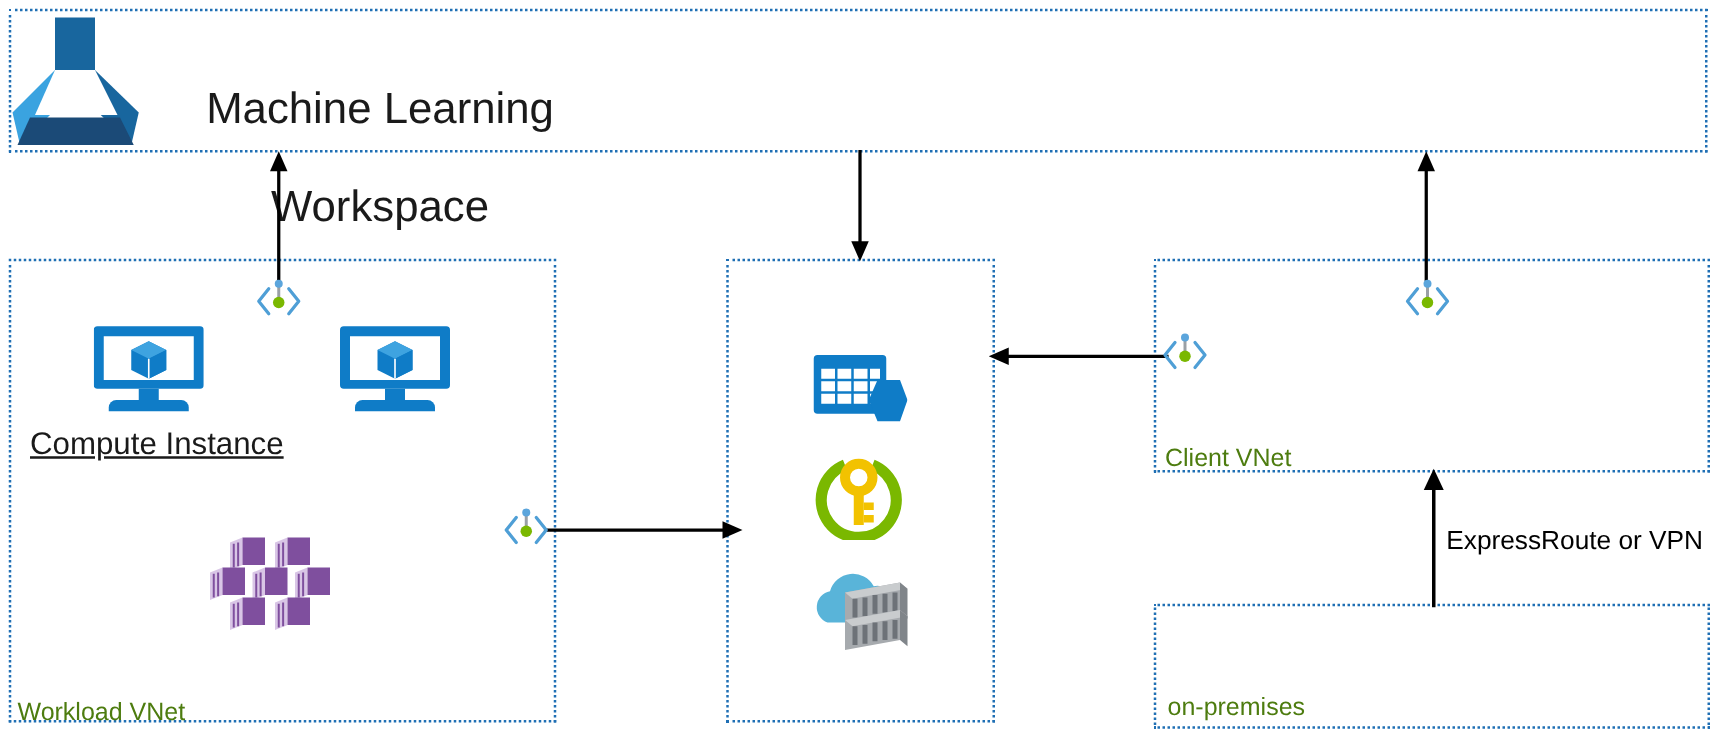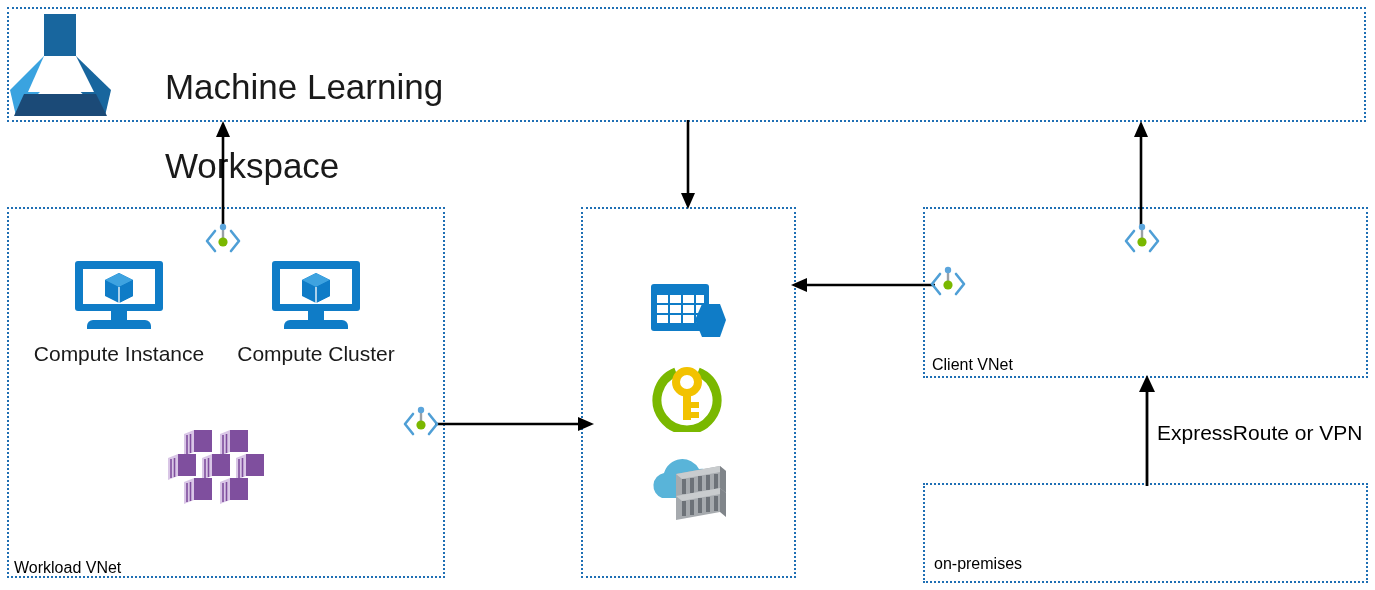--- a/index.html
+++ b/index.html
@@ -2,23 +2,23 @@
 <html><head>
 <meta charset="utf-8">
 <style>
   html,body{margin:0;padding:0;background:#ffffff;}
   body{font-family:"Liberation Sans","DejaVu Sans",sans-serif;}
   #canvas{position:relative;width:1375px;height:590px;overflow:hidden;background:#fff;}
 
   .vnet-box{position:absolute;box-sizing:border-box;
     border:2px dotted #1f6fb4;background:transparent;}
 
-  .box-label{position:absolute;font-size:16px;color:#000000;line-height:1;white-space:nowrap;}
-
-  .node-label{position:absolute;font-size:21px;color:#1a1a1a;line-height:1;white-space:nowrap;text-align:center;}
+  .box-label{position:absolute;font-size:20px;color:#4d7c0f;line-height:1;white-space:nowrap;}
+
+  .node-label{position:absolute;font-size:25px;color:#1a1a1a;line-height:1;white-space:nowrap;text-align:center;text-decoration:underline;}
 
   .ml-title{position:absolute;font-size:35px;color:#1a1a1a;line-height:1.12;white-space:pre;}
 
   .icon{position:absolute;}
   .arrow{position:absolute;}
   .edge-label{position:absolute;font-size:21px;color:#000000;white-space:nowrap;}
 </style>
 </head>
 <body>
 
@@ -29,21 +29,21 @@
   <div class="icon" style="left:8px;top:12px;width:105px;height:105px;">
     <svg width="105" height="105" viewBox="0 0 105 105">
       <polygon points="36,2 68,2 68,46 36,46" fill="#18669e"></polygon>
       <polygon points="36,44 68,44 8,104 2,78" fill="#3aa3e0"></polygon>
       <polygon points="68,44 103,78 97,104 36,44" fill="#18669e"></polygon>
       <polygon points="16,82 88,82 99,104 6,104" fill="#1b4a77"></polygon>
       <polygon points="36,44 68,44 86,80 20,80" fill="#ffffff"></polygon>
     </svg>
   </div>
 
-  <div class="ml-title" style="left:126px;top:28px;">
+  <div class="ml-title" style="left:126px;top:28px;text-align:center;">
     <span>Machine Learning</span><br>
     <span>Workspace</span>
   </div>
 
   <div class="vnet-box" style="left:7px;top:207px;width:438px;height:371px;"></div>
   <div class="box-label" style="left:14px;top:560px;">Workload VNet</div>
 
   <div class="icon" style="left:75px;top:258px;width:88px;height:72px;">
     <svg width="88" height="72" viewBox="0 0 88 72">
       <path d="M3 3 h82 a3 3 0 0 1 3 3 v44 a3 3 0 0 1 -3 3 h-82 a3 3 0 0 1 -3 -3 v-44 a3 3 0 0 1 3 -3 z" fill="#0f7cc7"></path>
@@ -63,21 +63,20 @@
       <path d="M3 3 h82 a3 3 0 0 1 3 3 v44 a3 3 0 0 1 -3 3 h-82 a3 3 0 0 1 -3 -3 v-44 a3 3 0 0 1 3 -3 z" fill="#0f7cc7"></path>
       <rect x="8" y="11" width="72" height="35" fill="#ffffff"></rect>
       <polygon points="44,15 58,22 58,38 44,45 30,38 30,22" fill="#0f7cc7"></polygon>
       <polygon points="44,15 58,22 44,29 30,22" fill="#3ea3e0"></polygon>
       <polygon points="44,29 58,22 58,38 44,45" fill="#0f7cc7"></polygon>
       <line x1="44" y1="29" x2="44" y2="45" stroke="#ffffff" stroke-width="1.3"></line>
       <rect x="36" y="53" width="16" height="9" fill="#0f7cc7"></rect>
       <path d="M18 62 h52 a6 6 0 0 1 6 6 v3 h-64 v-3 a6 6 0 0 1 6 -6 z" fill="#0f7cc7"></path>
     </svg>
   </div>
-  <div class="node-label" style="left:226px;top:343px;width:180px;">Compute Cluster</div>
 
   <div class="icon" style="left:168px;top:428px;width:96px;height:78px;">
     <svg width="96" height="78" viewBox="0 0 96 78">
       <g>
 
         <g transform="translate(16,2)">
           <polygon points="0,4 10,0 10,22 0,26" fill="#d9c6e6"></polygon>
           <polygon points="10,0 28,0 28,22 10,22" fill="#7f4f9e"></polygon>
           <line x1="3" y1="5" x2="3" y2="24" stroke="#7f4f9e" stroke-width="1.6"></line>
           <line x1="6.5" y1="4" x2="6.5" y2="23" stroke="#7f4f9e" stroke-width="1.6"></line>

